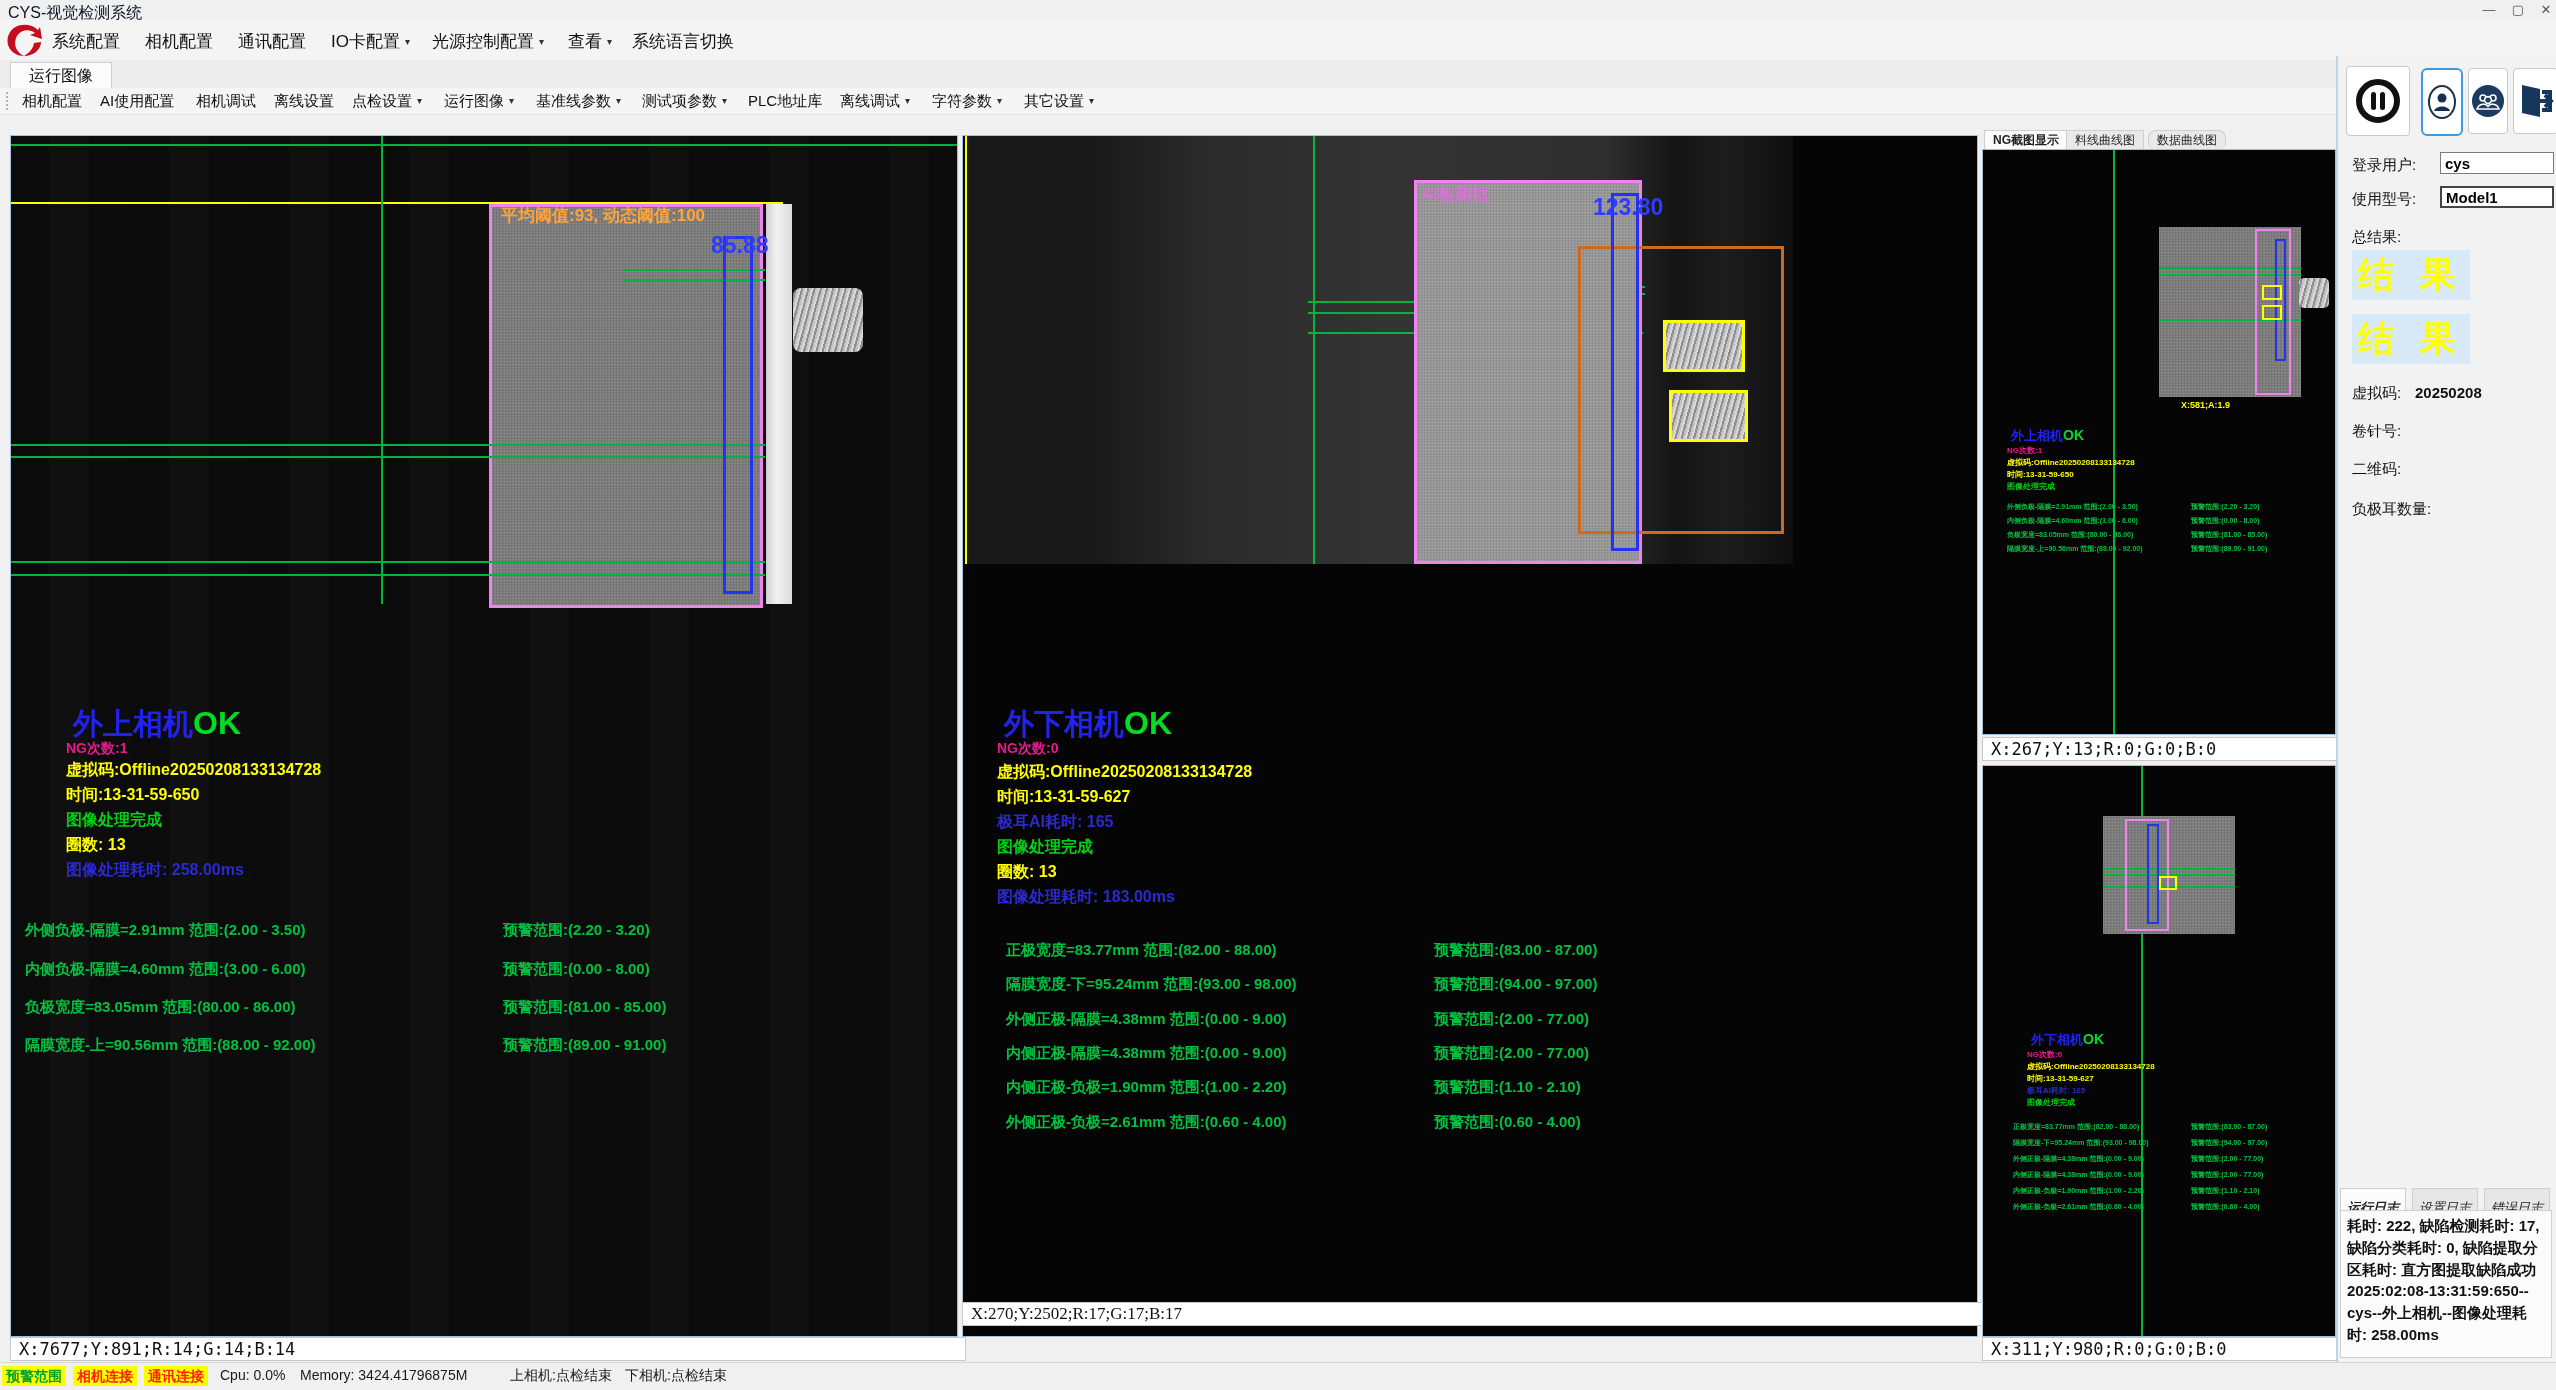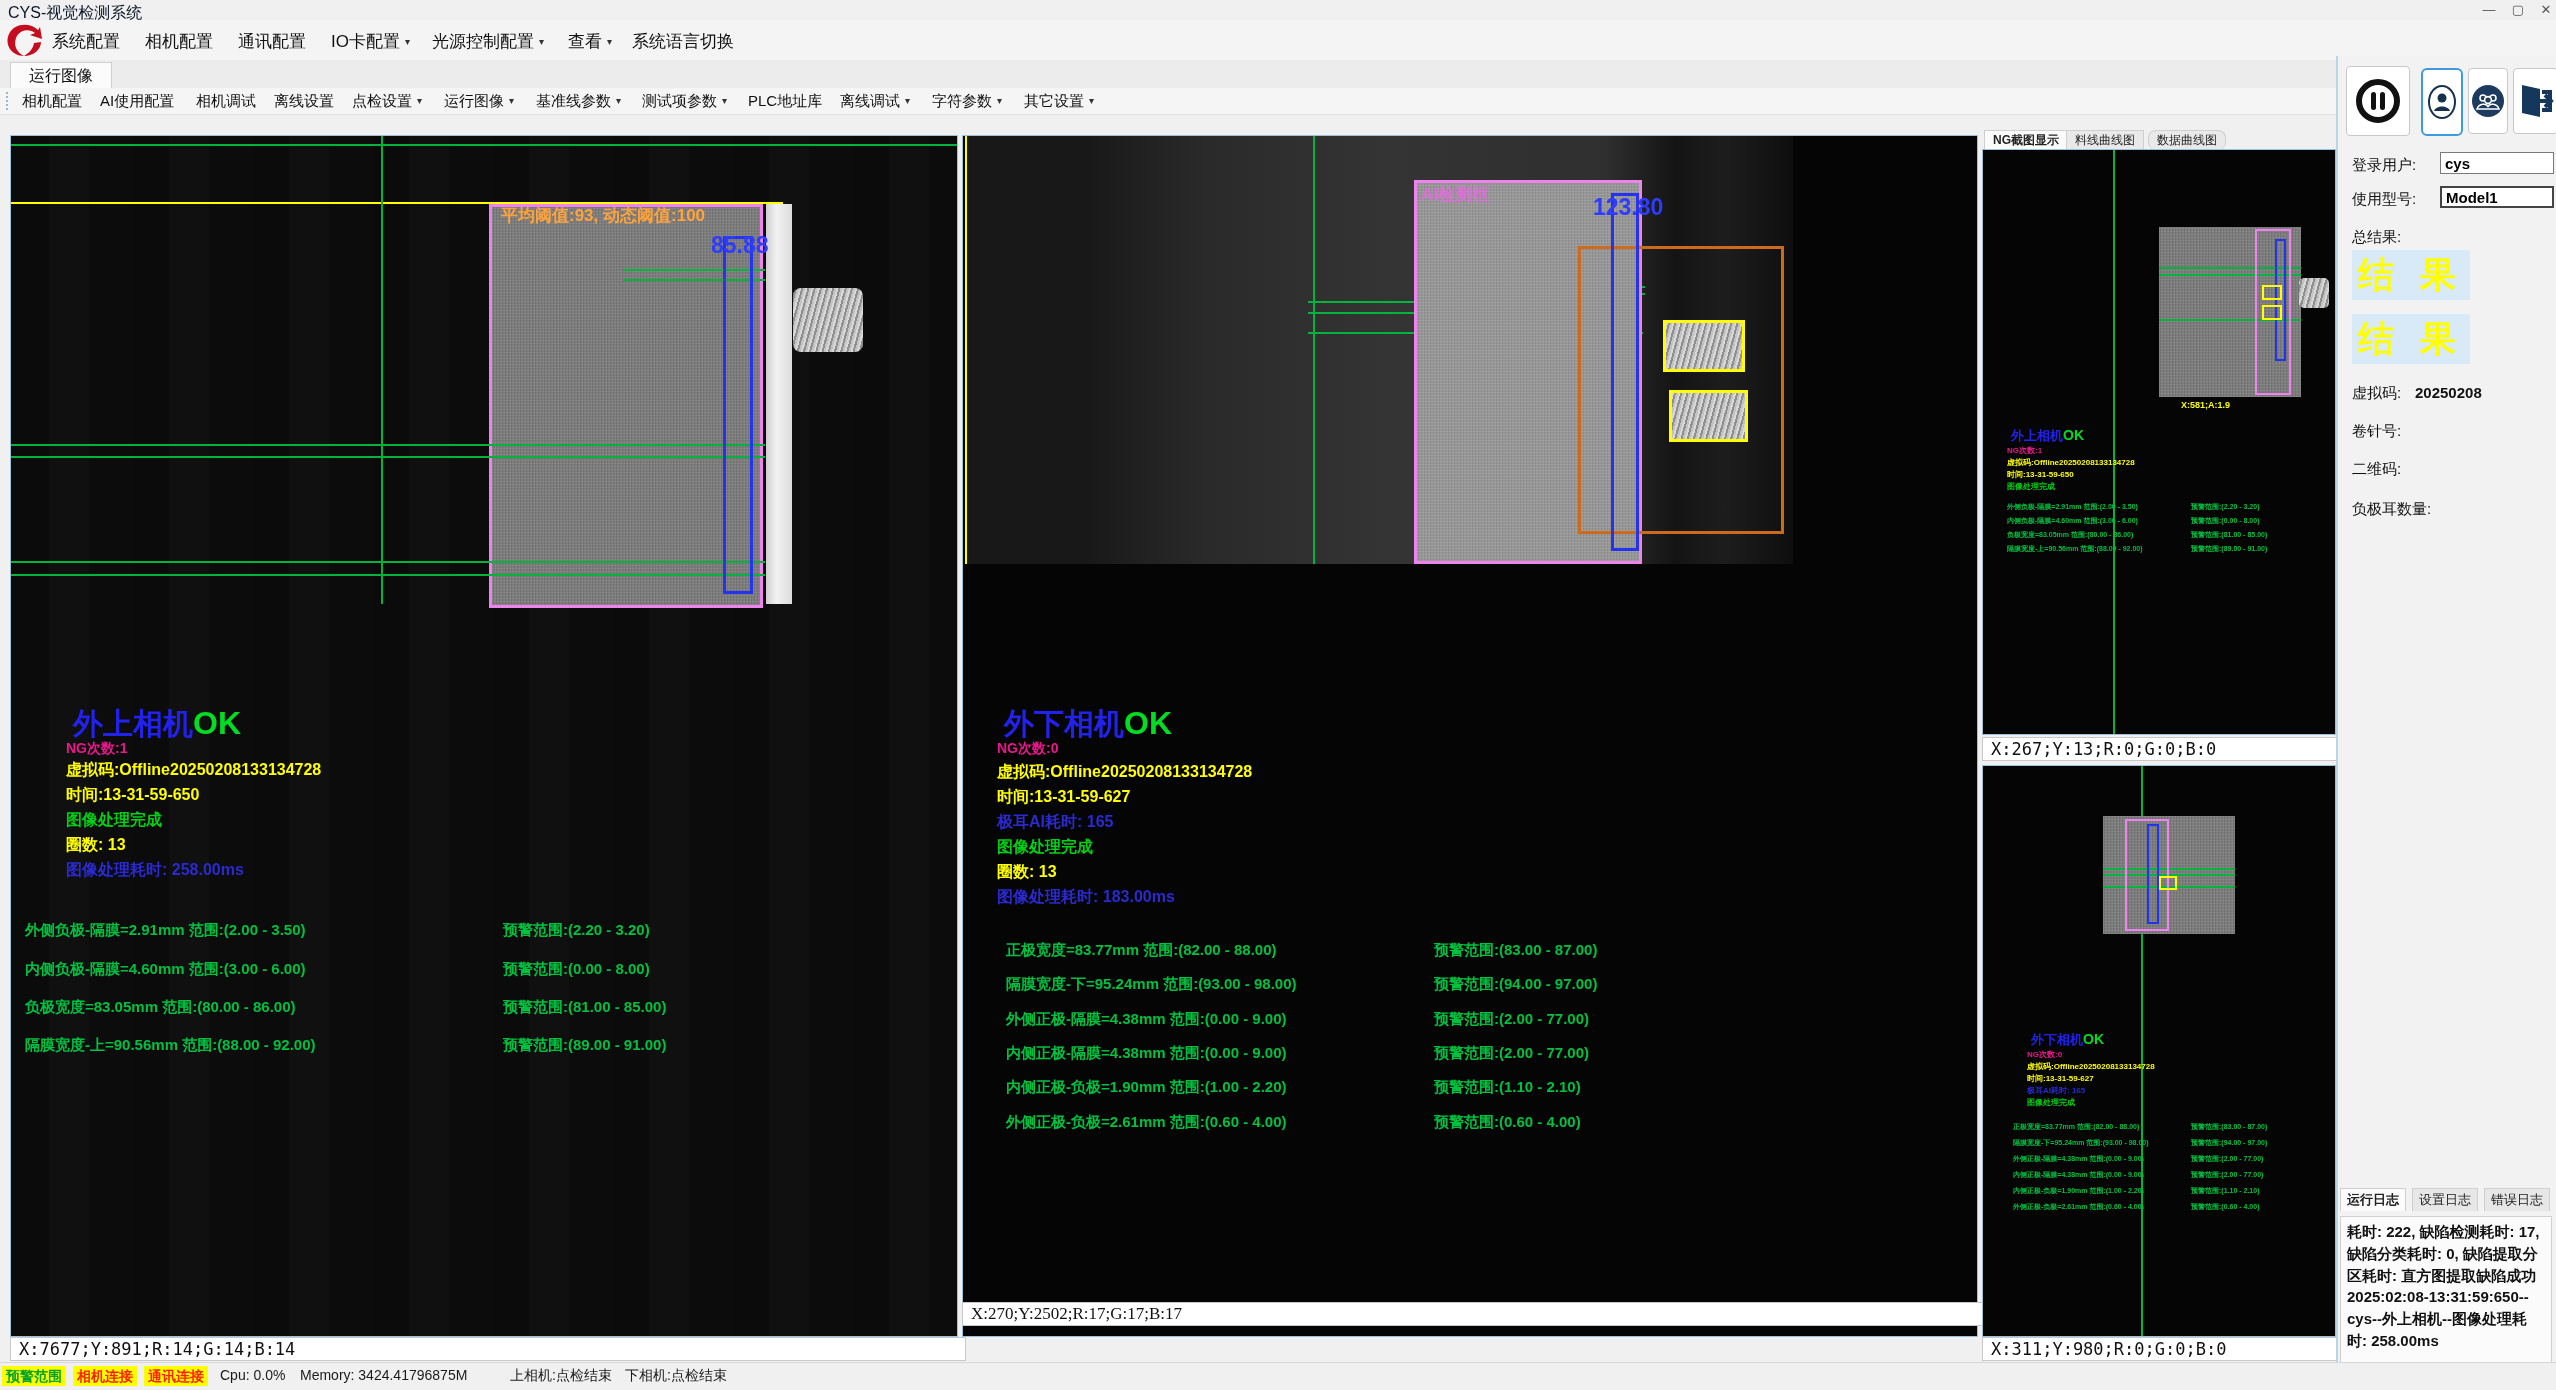--- a/index.html
+++ b/index.html
@@ -68,23 +68,23 @@
   .thumb-t{font-size:7px;line-height:9px;}
   .thumb-h{font-size:13px;}
   
   .sidebar{left:2336px;top:56px;width:220px;height:1306px;background:#f2f2f2;border-left:2px solid #bad5e8;}
   .sq-btn{background:#fff;border:1px solid #c8c8c8;border-radius:4px;display:flex;align-items:center;justify-content:center;}
   .side-label{font-size:15px;color:#111;white-space:nowrap;}
   .side-input{position:absolute;height:22px;border:1px solid #7a7a7a;background:#fff;font-size:15px;font-weight:bold;
       font-family:"Liberation Sans",sans-serif;padding:0 4px;box-sizing:border-box;}
   .result-box{background:#d8e9f7;color:#ffff00;font-size:36px;font-weight:bold;text-align:center;letter-spacing:8px;
       display:flex;align-items:center;justify-content:center;}
-  .logtab{height:22px;font-size:13px;color:#222;padding:0 6px;line-height:22px;background:#e7e7e7;border:1px solid #cfcfcf;border-bottom:none;}
+  .logtab{height:22px;font-size:13px;color:#222;padding:8px 6px;line-height:22px;background:#e7e7e7;border:1px solid #cfcfcf;border-bottom:none;font-style:italic;}
   .logtab.active{background:#fbfbfb;font-weight:bold;}
-  .logarea{background:#fbfbfb;border:1px solid #d0d0d0;font-size:15px;font-weight:bold;color:#111;line-height:1.45;padding:4px 6px;box-sizing:border-box;margin-top:6px;}
+  .logarea{background:#fbfbfb;border:1px solid #d0d0d0;font-size:15px;font-weight:bold;color:#111;line-height:1.45;padding:4px 6px;box-sizing:border-box;}
   
   .statusbar{left:0;top:1362px;width:2556px;height:28px;background:#f0f0f0;border-top:1px solid #d6d6d6;}
   .badge{top:1366px;height:20px;padding:0 4px;background:#ffff00;font-size:14px;font-weight:bold;line-height:20px;}
   .stat-text{top:1367px;font-size:14px;color:#1a1a1a;white-space:nowrap;}
 </style>
 </head>
 <body>
 
 <div class="abs titlebar">
   <span class="abs title-text">CYS-视觉检测系统</span>

